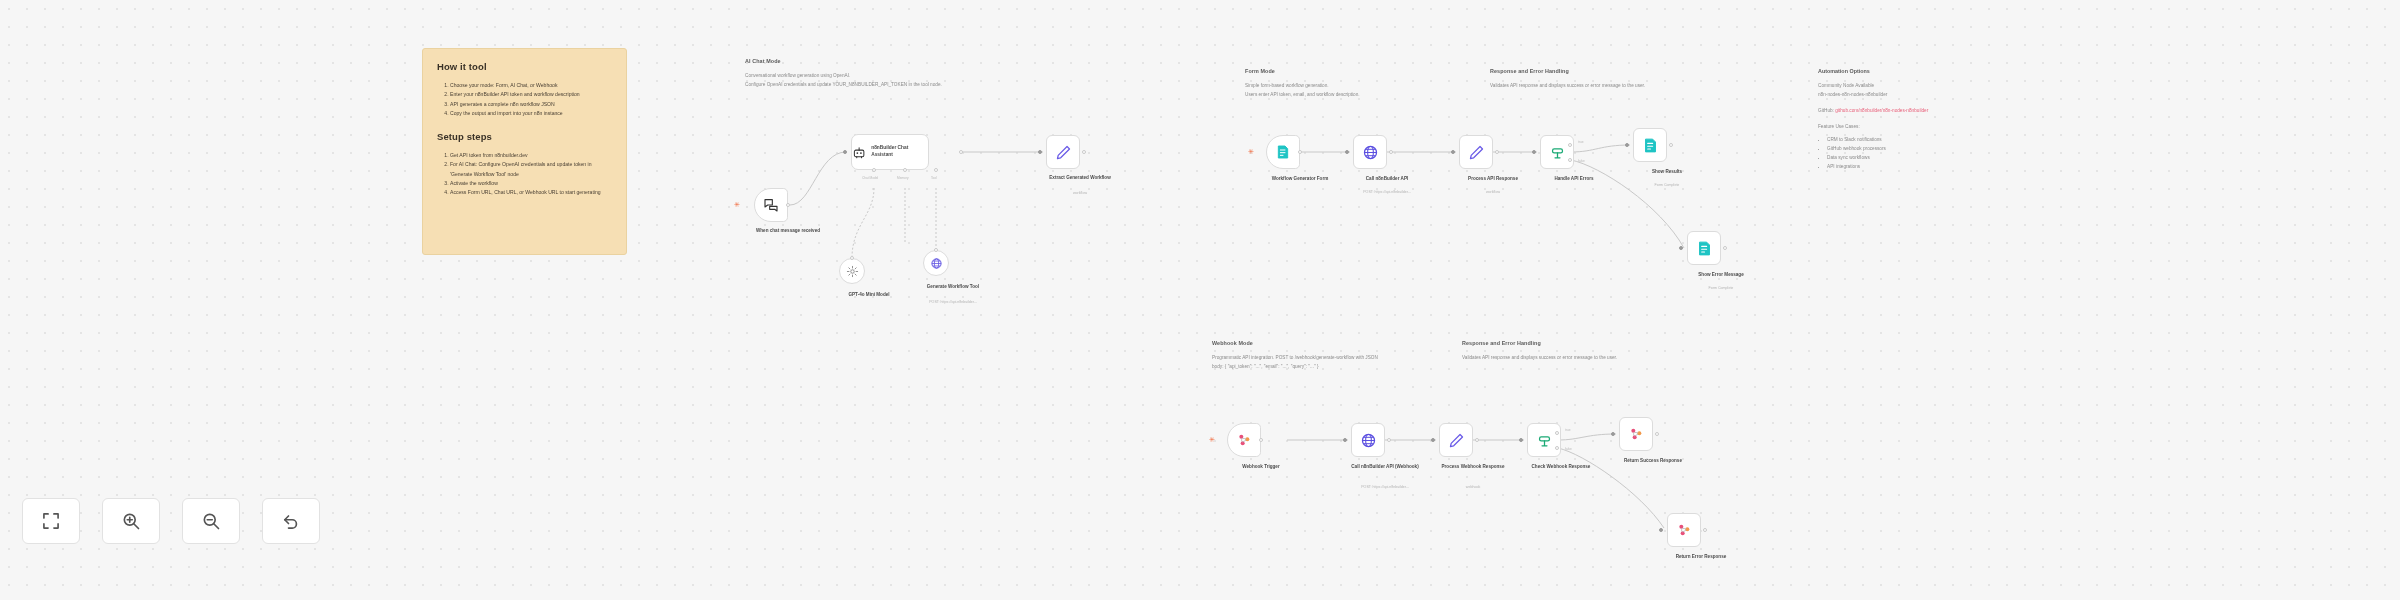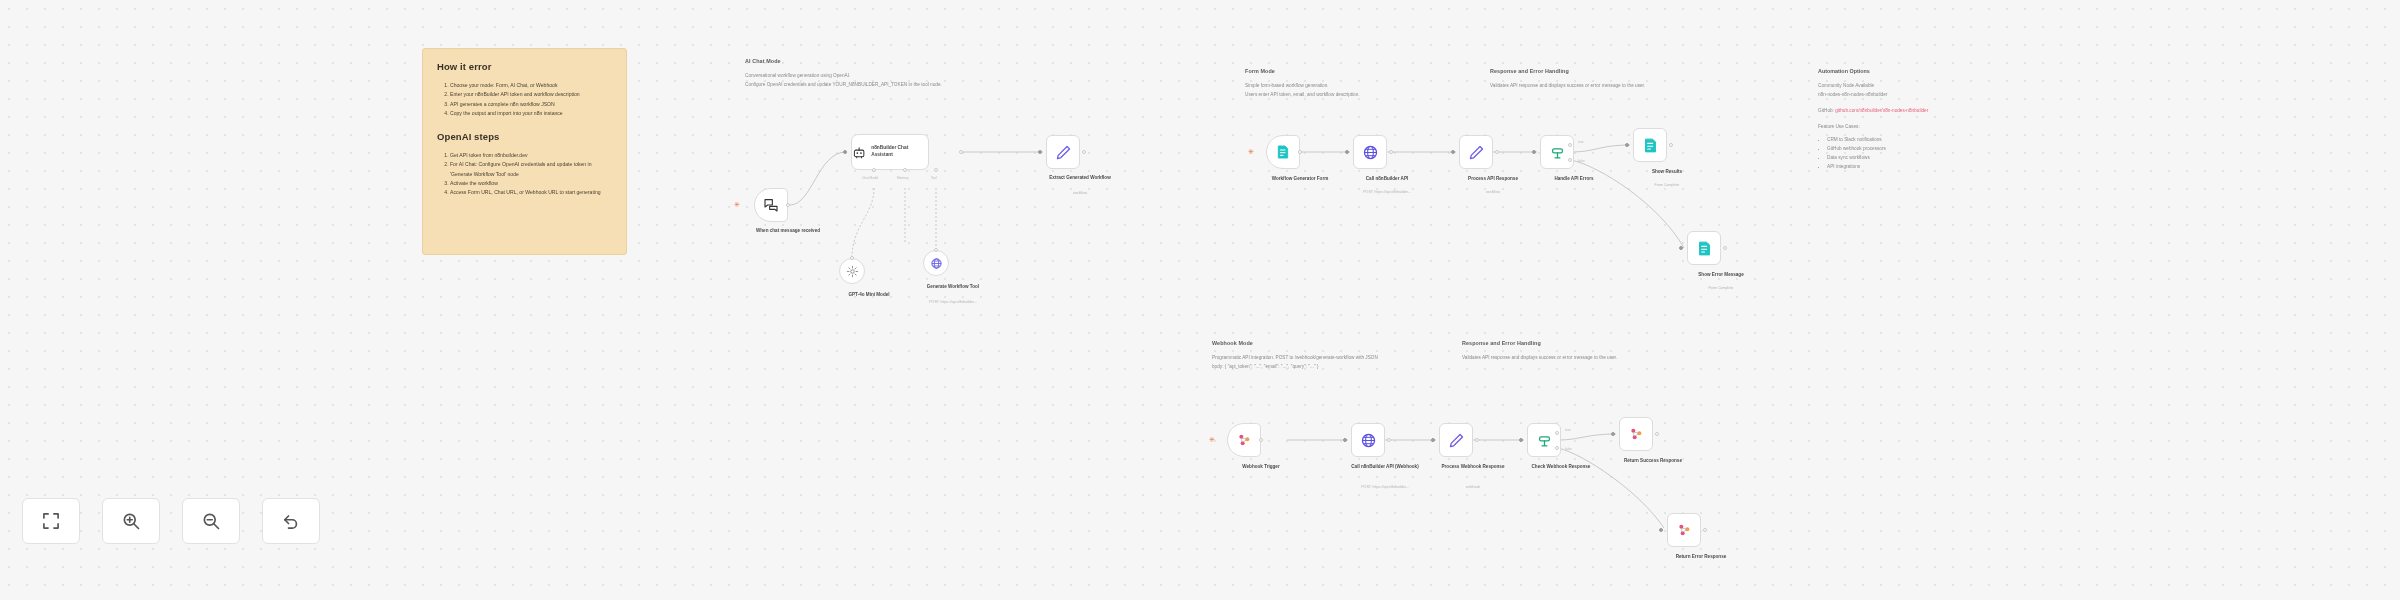--- a/index.html
+++ b/index.html
@@ -167,28 +167,28 @@
 
     <path d="M1287,440 L1348,440"></path>
     <path d="M1382,440 L1436,440"></path>
     <path d="M1470,440 L1524,440"></path>
     <path d="M1558,440 C1580,440 1586,434 1616,434"></path>
     <path d="M1558,448 C1584,454 1640,492 1664,528"></path>
   </g>
 </svg>
 
 <div class="sticky" style="left:422px; top:48px; width:205px; height:207px;">
-  <h3>How it error</h3>
+  <h3>How it tool</h3>
   <ol>
     <li>Choose your mode: Form, AI Chat, or Webhook</li>
     <li>Enter your n8nBuilder API token and workflow description</li>
     <li>API generates a complete n8n workflow JSON</li>
     <li>Copy the output and import into your n8n instance</li>
   </ol>
-  <h3 class="second">OpenAI steps</h3>
+  <h3 class="second">Setup steps</h3>
   <ol>
     <li>Get API token from n8nbuilder.dev</li>
     <li>For AI Chat: Configure OpenAI credentials and update token in 'Generate Workflow Tool' node</li>
     <li>Activate the workflow</li>
     <li>Access Form URL, Chat URL, or Webhook URL to start generating</li>
   </ol>
 </div>
 
 <div class="secgrp" style="left:745px; top:58px;">
   <div class="sec-title">AI Chat Mode</div>

